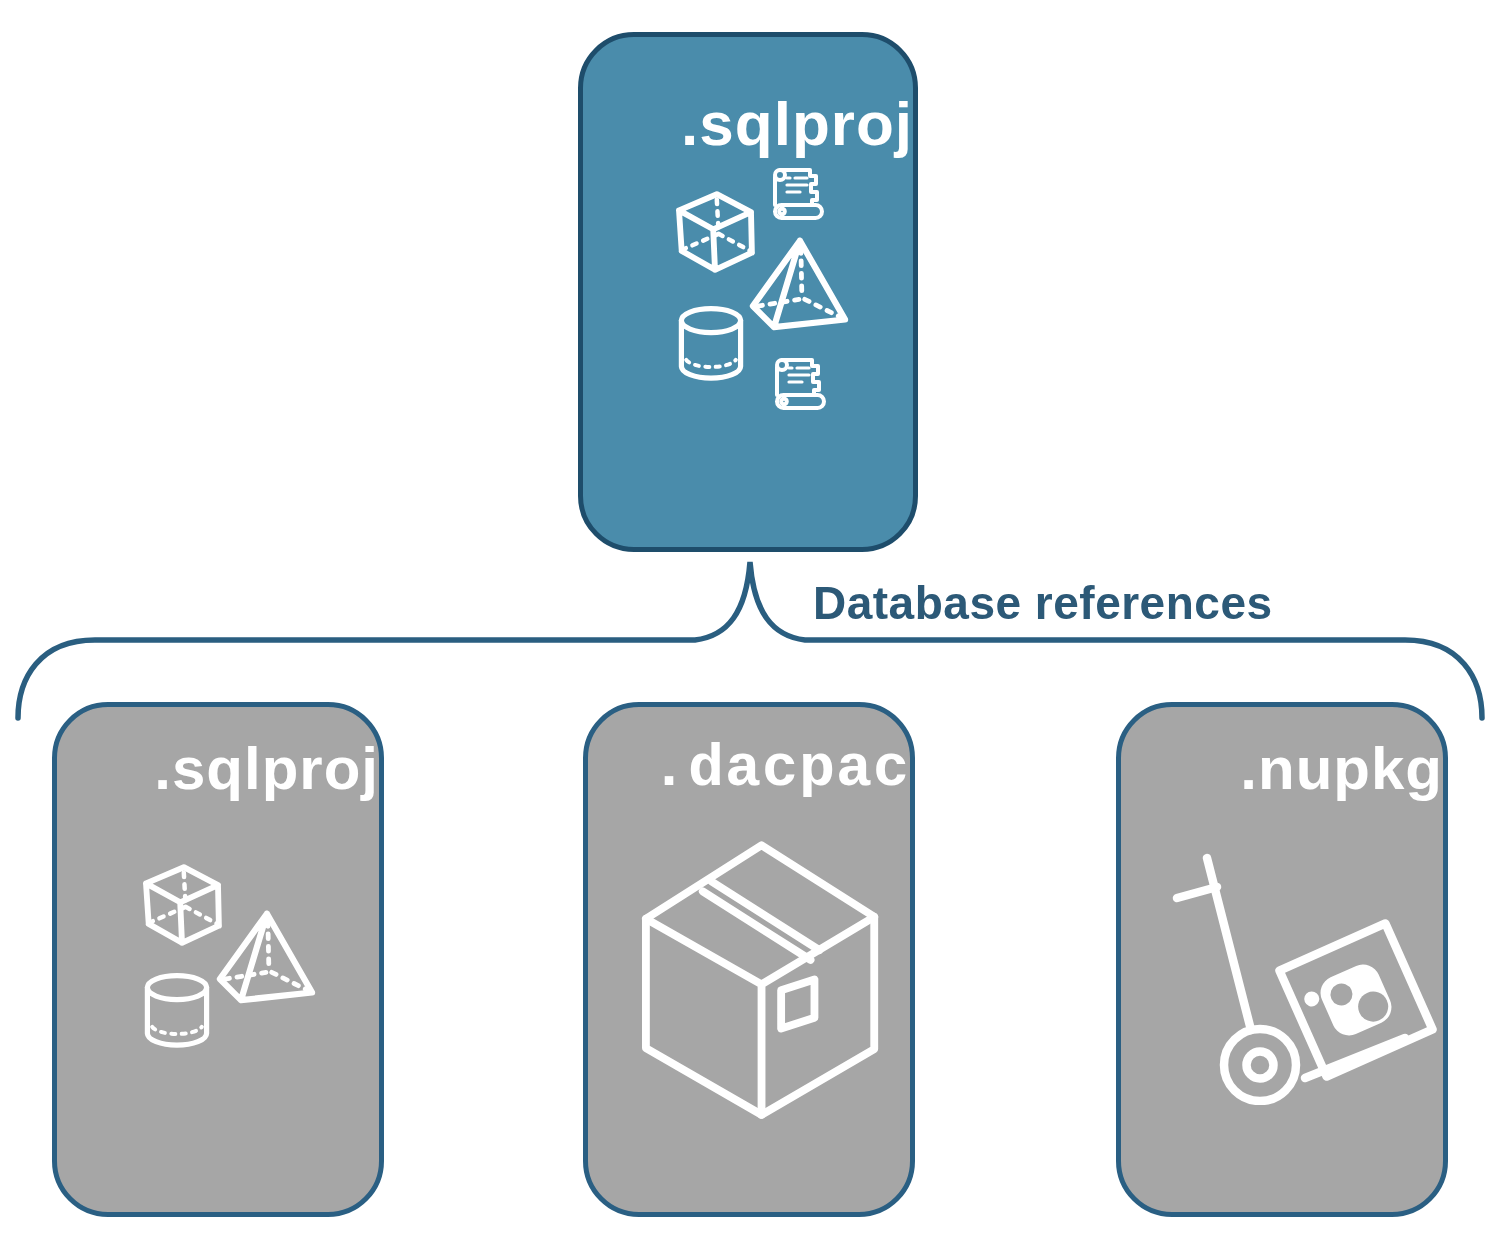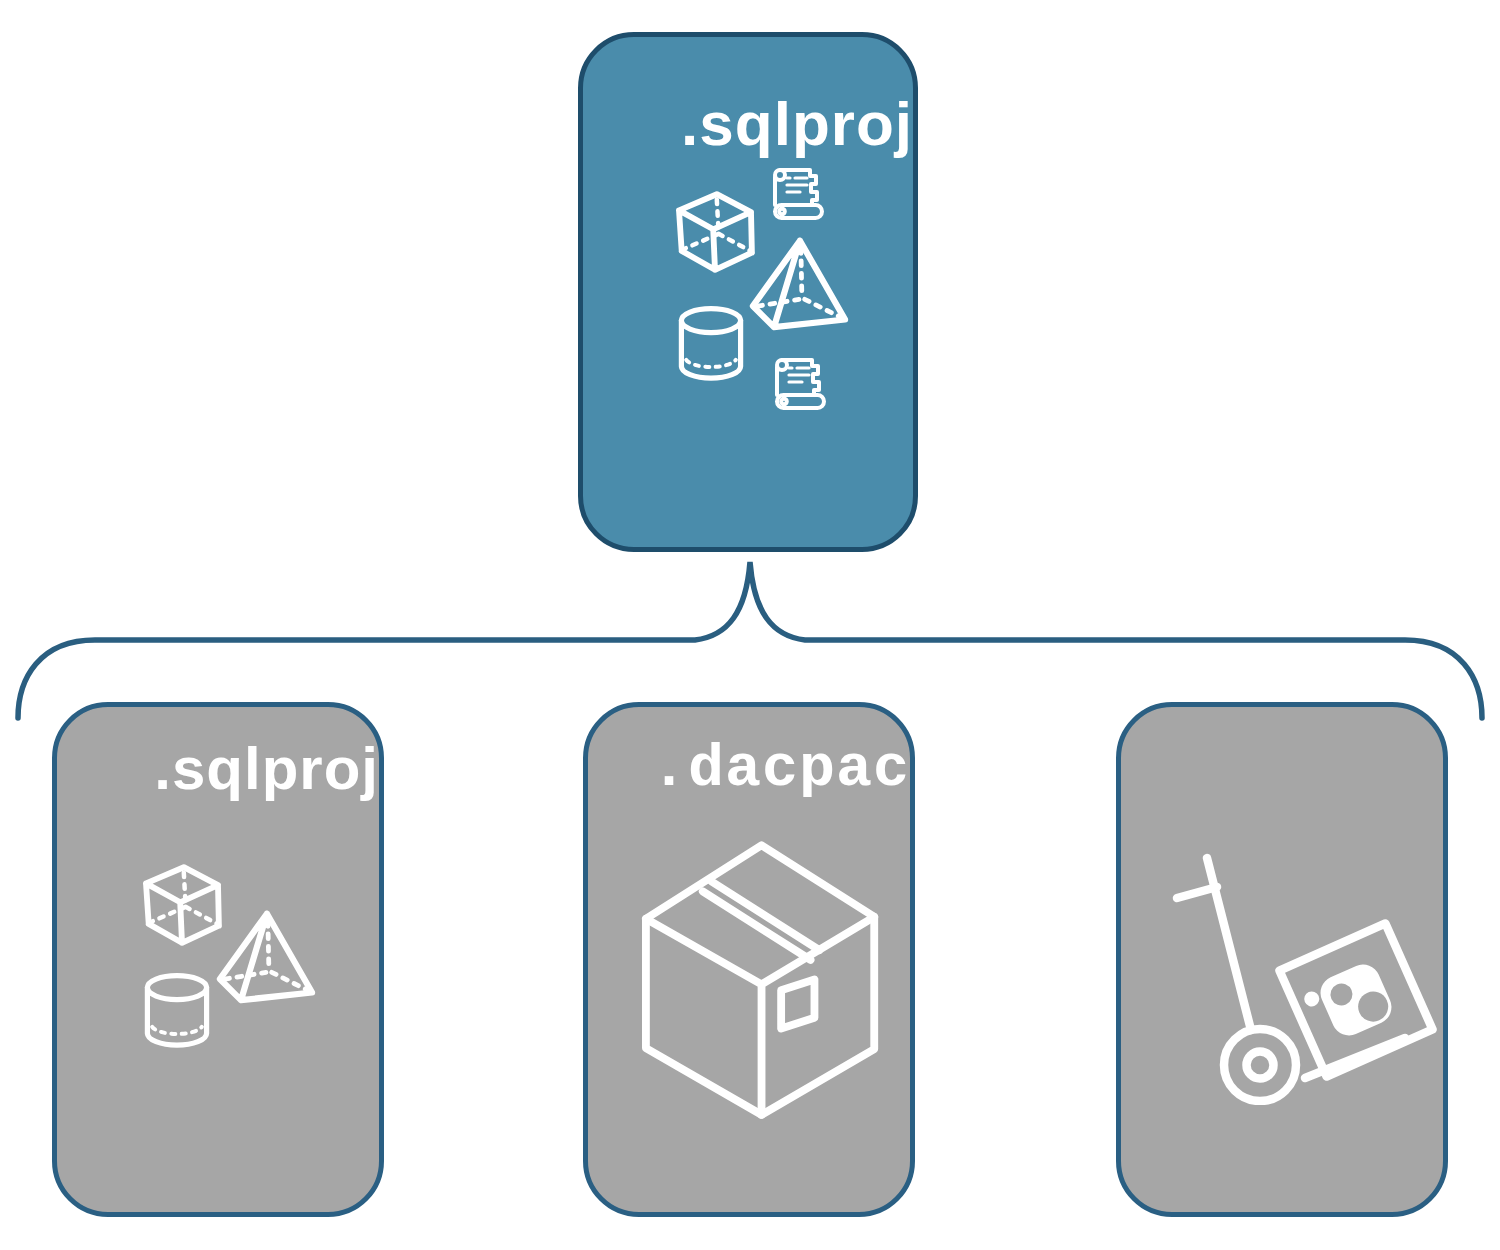--- a/index.html
+++ b/index.html
@@ -85,20 +85,21 @@
     </symbol>
   </defs>
 </svg>
 
 <div class="canvas">
 
   <svg class="brace" viewBox="0 0 1500 1250">
     <path d="M18,718 C18,678 40,640 95,640 L695,640 C728,636 746,612 750,562 C754,612 772,636 805,640 L1405,640 C1460,640 1482,678 1482,718"></path>
   </svg>
 
+  <div class="connector-label">Database references</div>
 
   <div class="card card-root" id="card-root">
     <div class="card-title">.sqlproj</div>
     <svg class="ic" style="left:86px;top:150px;width:92px;height:90px" viewBox="0 0 100 100">
         <use href="#sym-cube"></use>
       </svg>
     <svg class="ic" style="left:183px;top:126px;width:64px;height:60px" viewBox="0 0 64 60">
         <use href="#sym-scroll"></use>
       </svg>
     <svg class="ic" style="left:162px;top:198px;width:106px;height:96px" viewBox="0 0 110 100">
@@ -126,18 +127,19 @@
   </div>
 
   <div class="card card-child" id="card-child-2">
     <div class="card-title">.dacpac</div>
     <svg class="ic" style="left:53px;top:131px;width:245px;height:285px" viewBox="0 0 250 290">
         <use href="#sym-package"></use>
       </svg>
   </div>
 
   <div class="card card-child" id="card-child-3">
+    <div class="card-title">.nupkg</div>
     <svg class="ic" style="left:40px;top:128px;width:285px;height:270px" viewBox="0 0 285 270">
         <use href="#sym-dolly"></use>
       </svg>
   </div>
 
 </div>
 
 </body></html>

